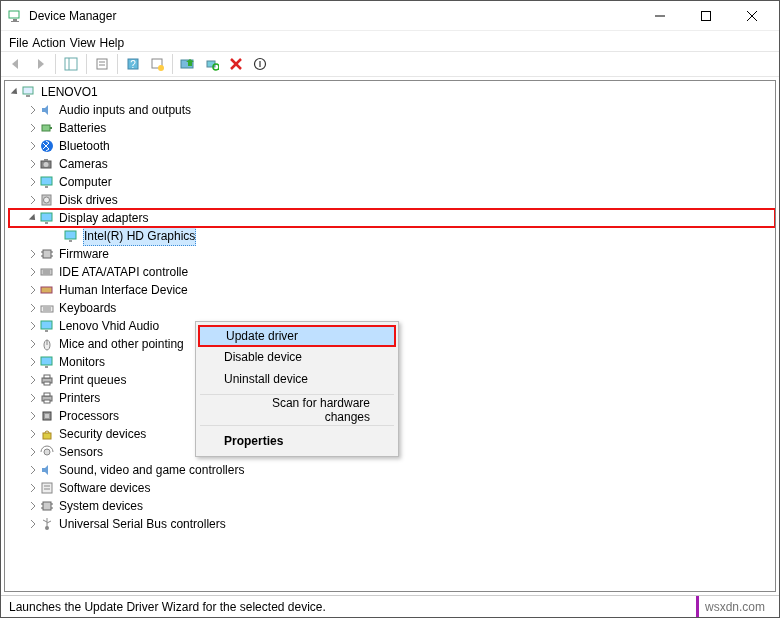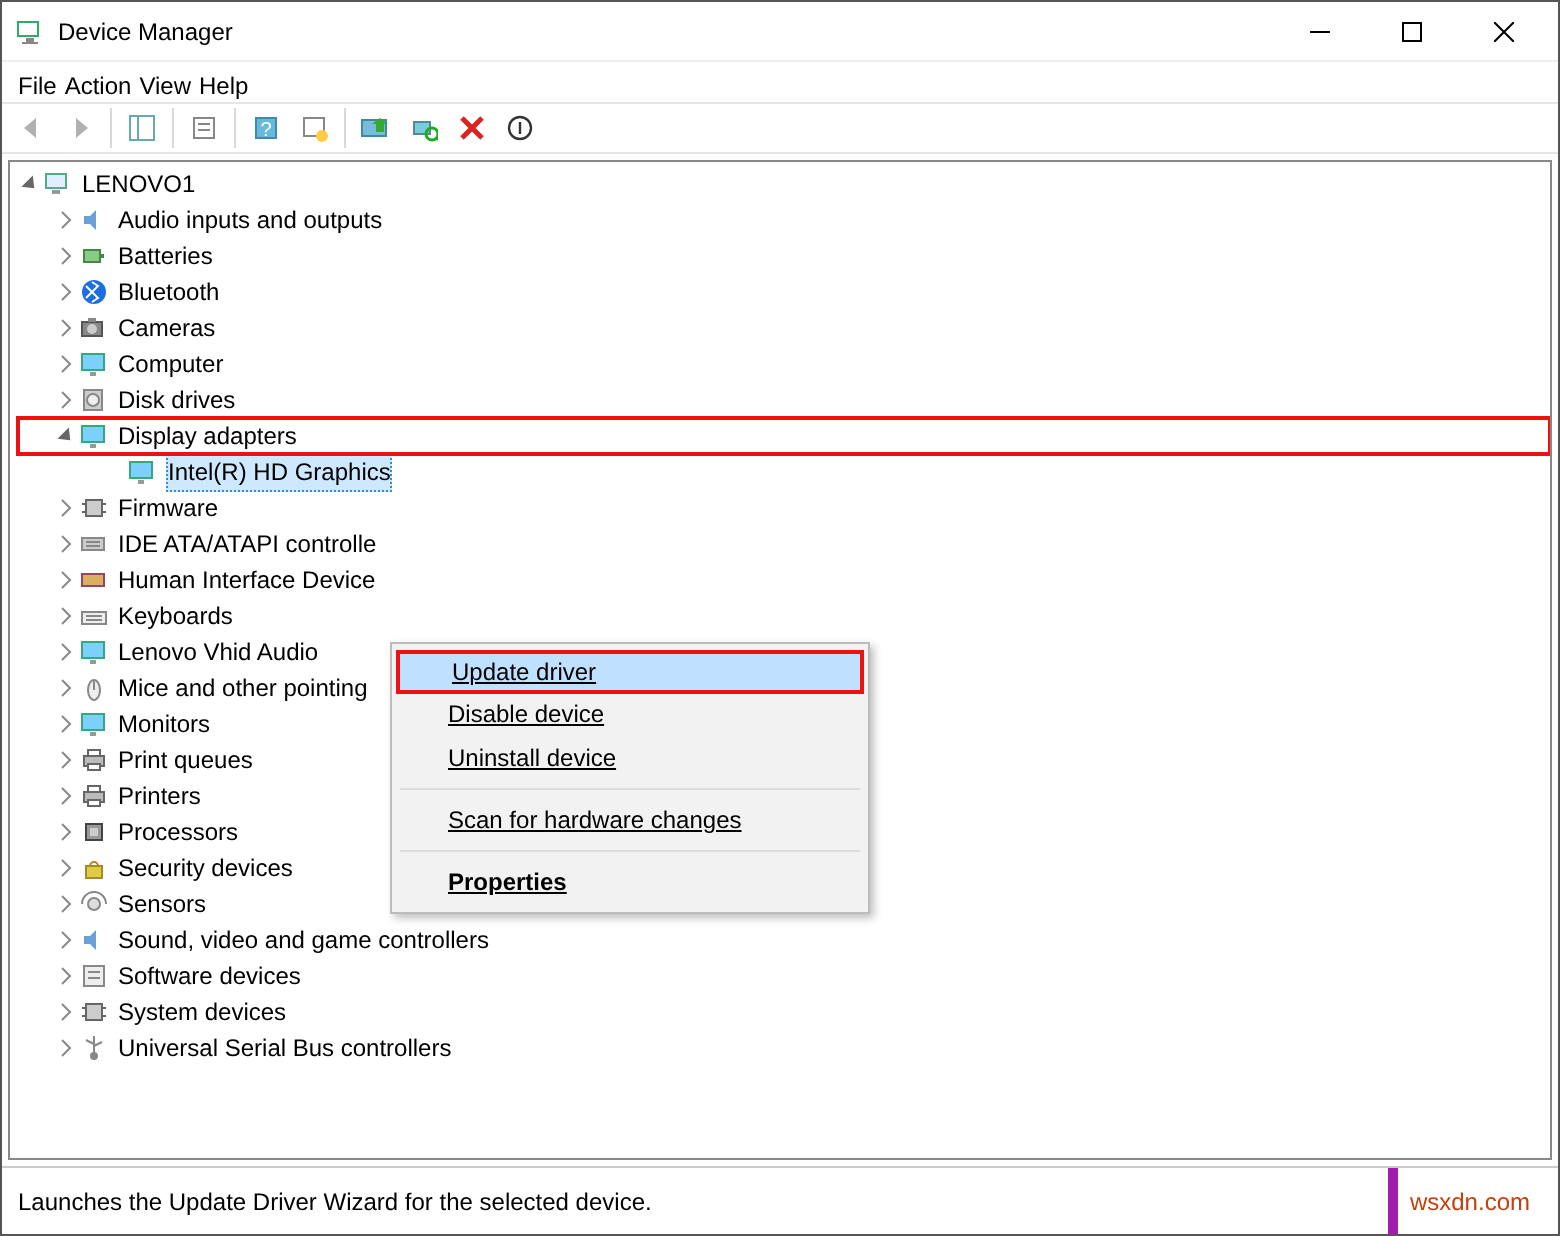--- a/index.html
+++ b/index.html
@@ -17,27 +17,27 @@
   .tbtn.disabled { opacity: 0.45; }
   .tsep { width: 1px; height: 20px; background: #d8d8d8; margin: 0 2px; }
   .content { flex: 1; border: 1px solid #888; margin: 3px; overflow: hidden; position: relative; background: #fff; text-align: right; }
   .tree { padding: 2px 0 0 4px; line-height: 18px; }
   .row { display: flex; align-items: center; height: 18px; white-space: nowrap; }
   .indent { width: 18px; display: inline-flex; align-items: center; justify-content: center; }
   .caret { width: 12px; height: 12px; display: inline-flex; align-items:center; justify-content:center; }
   .devicon { width: 16px; height: 16px; margin-right: 4px; display:inline-flex; align-items:center; justify-content:center; }
   .redbox { outline: 2px solid #e11; outline-offset: -1px; }
   .selected { background: #cde8ff; border: 1px dotted #3a8bd6; }
-  .ctxmenu { position: absolute; left: 190px; top: 240px; width: 240px; background: #f2f2f2; border: 1px solid #bcbcbc; box-shadow: 2px 2px 4px rgba(0,0,0,0.25); padding: 4px 2px; text-decoration: underline; }
+  .ctxmenu { position: absolute; left: 190px; top: 240px; width: 204px; background: #f2f2f2; border: 1px solid #bcbcbc; box-shadow: 2px 2px 4px rgba(0,0,0,0.25); padding: 4px 2px; }
   .ctxitem { height: 22px; display: flex; align-items: center; padding: 0 26px; }
   .ctxitem.hot { background: #bfe0ff; border: 2px solid #e11; margin: -1px 0; }
   .ctxitem.bold { font-weight: 600; }
   .ctxsep { height: 1px; background: #dcdcdc; margin: 4px 2px; }
-  .statusbar { height: 34px; border-top: 1px solid #ccc; display: flex; align-items: center; padding: 0 8px; font-size: 12px; }
-  .statusbar .status-right { margin-left: auto; border-left: 5px solid #a21caf; padding: 0 6px; height: 100%; display: flex; align-items: center; color:#c2410c; }
+  .statusbar { height: 22px; border-top: 1px solid #ccc; display: flex; align-items: center; padding: 0 8px; font-size: 12px; }
+  .statusbar .status-right { margin-left: auto; border-left: 3px solid #a21caf; padding: 0 6px; height: 100%; display: flex; align-items: center; color:#737373; }
 </style>
 </head>
 <body>
 
 <div class="window">
 
   <div class="titlebar">
     <span class="ticon">
       <svg viewBox="0 0 16 16">
           <rect x="2" y="3" width="10" height="7" fill="#fff" stroke="#3a6"></rect>

